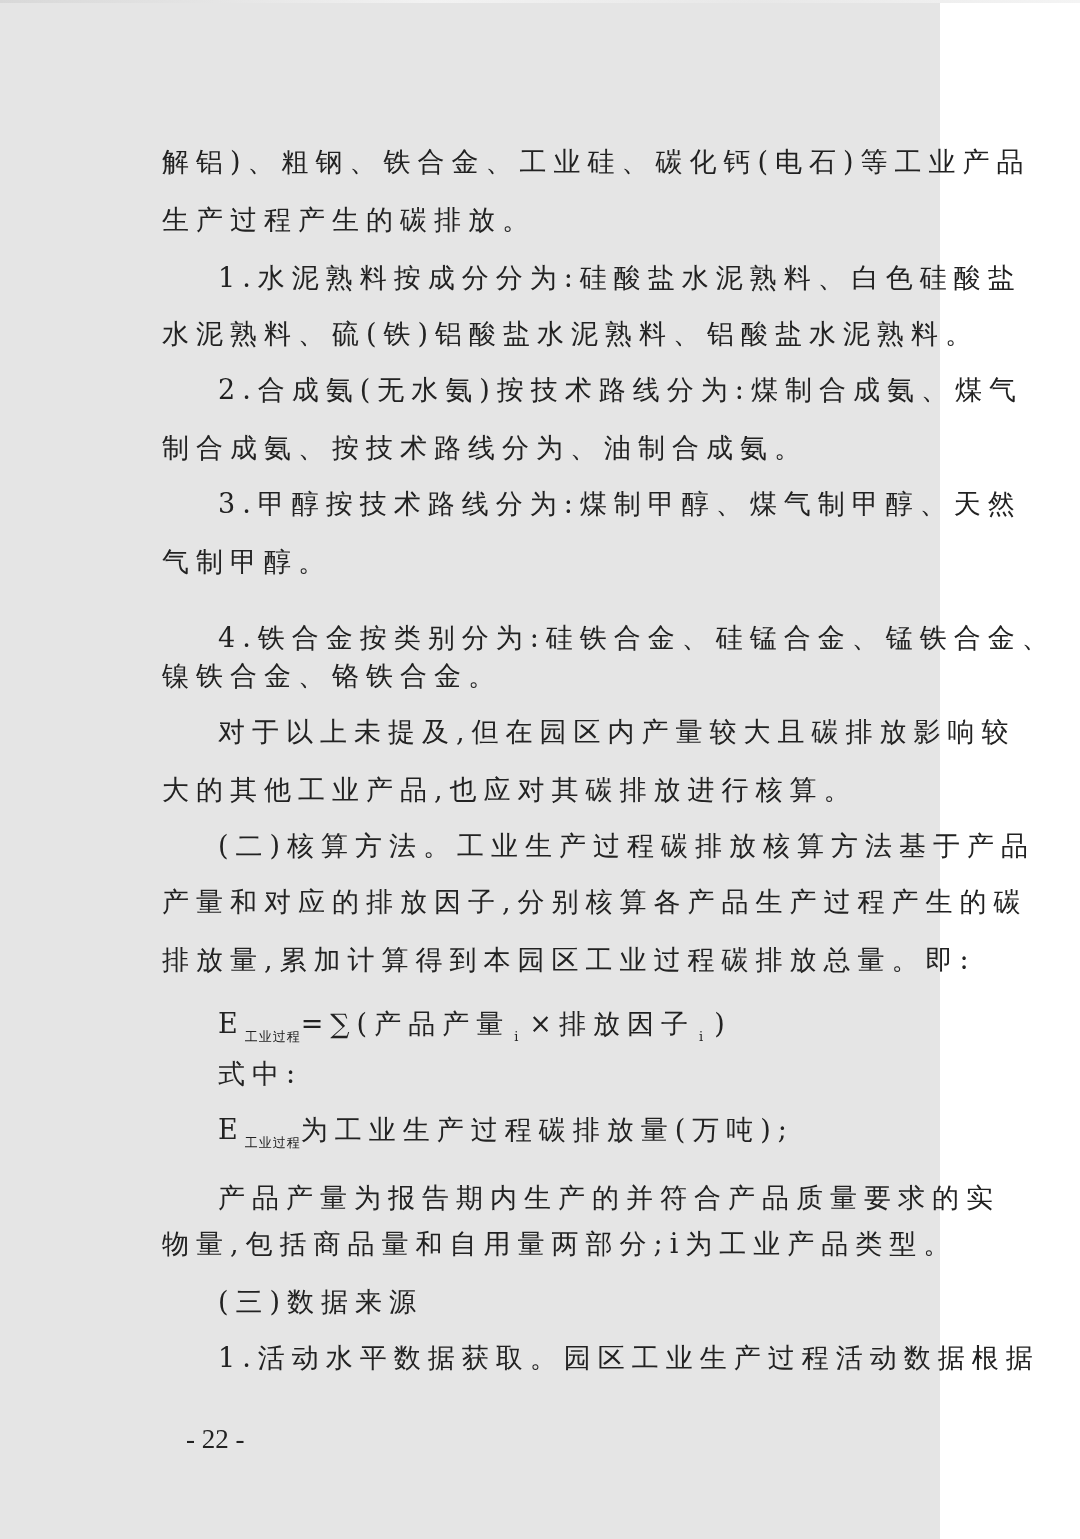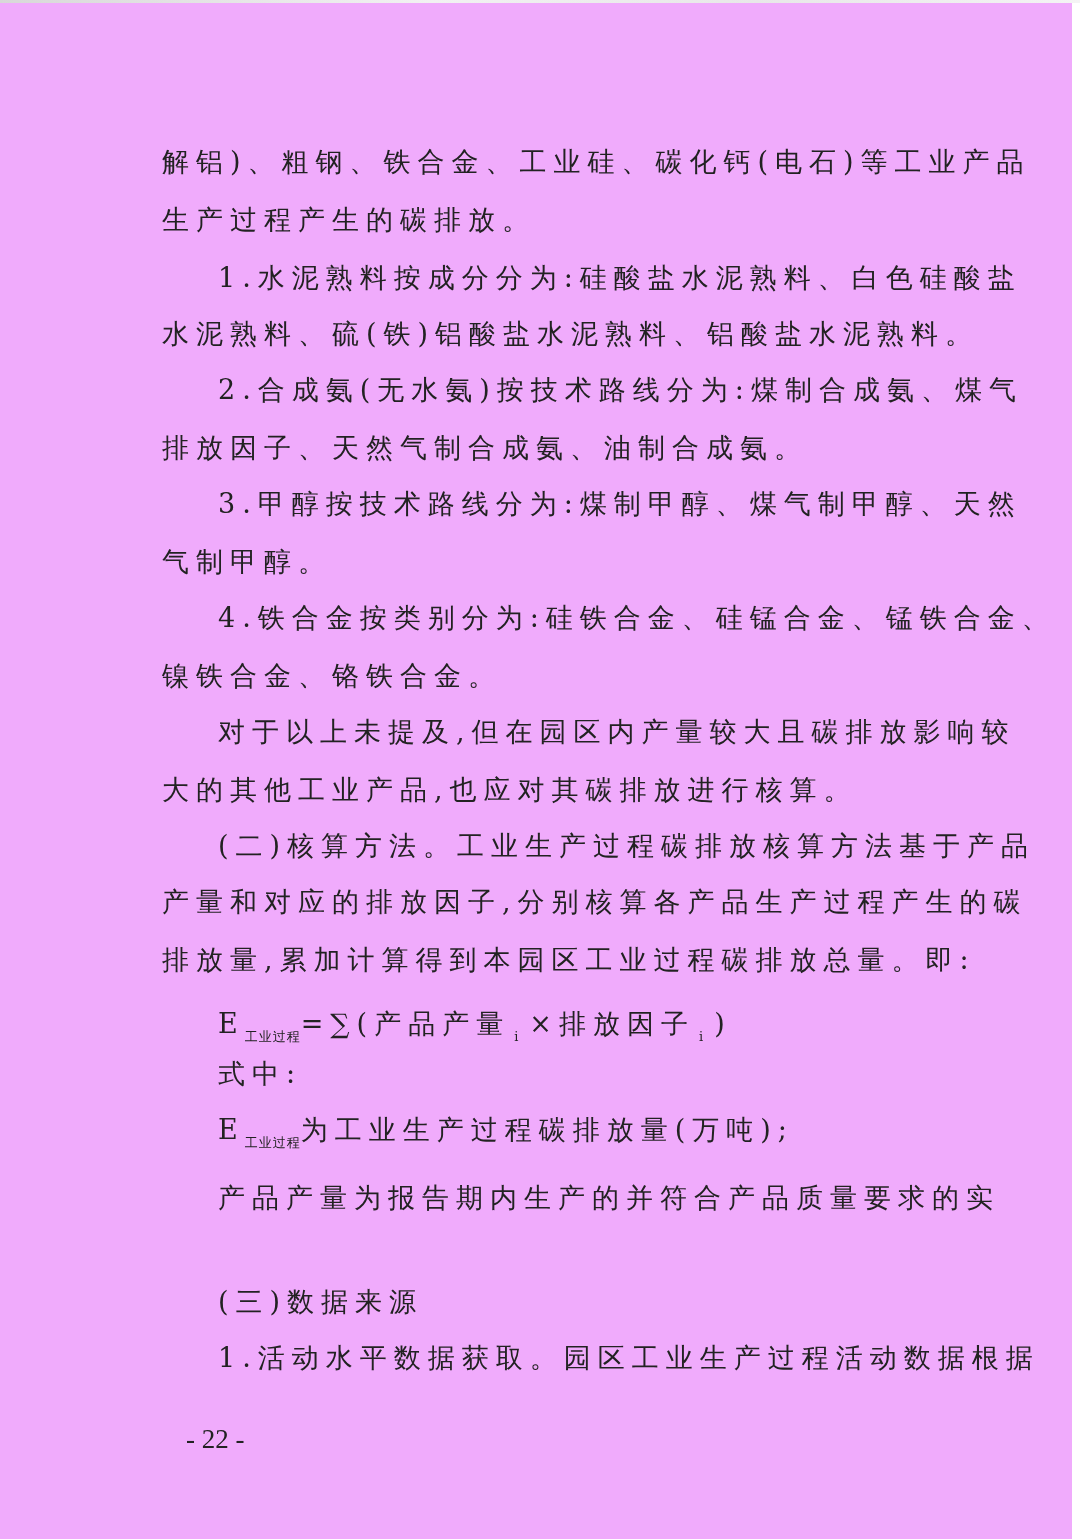--- a/index.html
+++ b/index.html
@@ -11,23 +11,23 @@
       width: 1080px;
       height: 1539px;
       position: relative;
       overflow: hidden;
       font-family: "DejaVu Serif", "Liberation Serif", serif;
       color: #1a1a1a;
     }
     .page {
       position: absolute;
       left: 0; top: 0;
-      width: 1072px;
+      width: 940px;
       height: 1539px;
-      background: #f0abfc;
+      background: #e5e5e5;
     }
     .line {
       position: absolute;
       left: 162px;
       width: 760px;
       font-size: 27px;
       letter-spacing: 7px;
       line-height: 40px;
       white-space: nowrap;
       color: #222;
@@ -66,45 +66,46 @@
 <div class="page">
   <div class="top-edge"></div>
 
   <div class="line" style="top:142px;">解铝)、粗钢、铁合金、工业硅、碳化钙(电石)等工业产品</div>
   <div class="line" style="top:200px;">生产过程产生的碳排放。</div>
 
   <div class="line indent" style="top:258px;">1.水泥熟料按成分分为:硅酸盐水泥熟料、白色硅酸盐</div>
   <div class="line" style="top:314px;">水泥熟料、硫(铁)铝酸盐水泥熟料、铝酸盐水泥熟料。</div>
 
   <div class="line indent" style="top:370px;">2.合成氨(无水氨)按技术路线分为:煤制合成氨、煤气</div>
-  <div class="line" style="top:428px;">排放因子、天然气制合成氨、油制合成氨。</div>
+  <div class="line" style="top:428px;">制合成氨、按技术路线分为、油制合成氨。</div>
 
   <div class="line indent" style="top:484px;">3.甲醇按技术路线分为:煤制甲醇、煤气制甲醇、天然</div>
   <div class="line" style="top:542px;">气制甲醇。</div>
 
-  <div class="line indent" style="top:598px;">4.铁合金按类别分为:硅铁合金、硅锰合金、锰铁合金、</div>
+  <div class="line indent" style="top:618px;">4.铁合金按类别分为:硅铁合金、硅锰合金、锰铁合金、</div>
   <div class="line" style="top:656px;">镍铁合金、铬铁合金。</div>
 
   <div class="line indent" style="top:712px;">对于以上未提及,但在园区内产量较大且碳排放影响较</div>
   <div class="line" style="top:770px;">大的其他工业产品,也应对其碳排放进行核算。</div>
 
   <div class="line indent" style="top:826px;">(二)核算方法。工业生产过程碳排放核算方法基于产品</div>
   <div class="line" style="top:882px;">产量和对应的排放因子,分别核算各产品生产过程产生的碳</div>
   <div class="line" style="top:940px;">排放量,累加计算得到本园区工业过程碳排放总量。即:</div>
 
   <div class="line indent" style="top:996px;margin-top:8px;">
     <span>E</span><span class="sub">工业过程</span><span>=∑(产品产量</span><span class="sub-i">i</span><span>×排放因子</span><span class="sub-i">i</span><span>)</span>
   </div>
 
   <div class="line indent" style="top:1054px;">式中:</div>
 
   <div class="line indent" style="top:1110px;">
     <span>E</span><span class="sub">工业过程</span><span>为工业生产过程碳排放量(万吨);</span>
   </div>
 
   <div class="line indent" style="top:1166px;margin-top:12px;">产品产量为报告期内生产的并符合产品质量要求的实</div>
+  <div class="line" style="top:1224px;">物量,包括商品量和自用量两部分;i为工业产品类型。</div>
 
   <div class="line indent" style="top:1282px;">(三)数据来源</div>
 
   <div class="line indent" style="top:1338px;">1.活动水平数据获取。园区工业生产过程活动数据根据</div>
 
   <div class="page-number">- 22 -</div>
 </div>
 
 </body></html>

